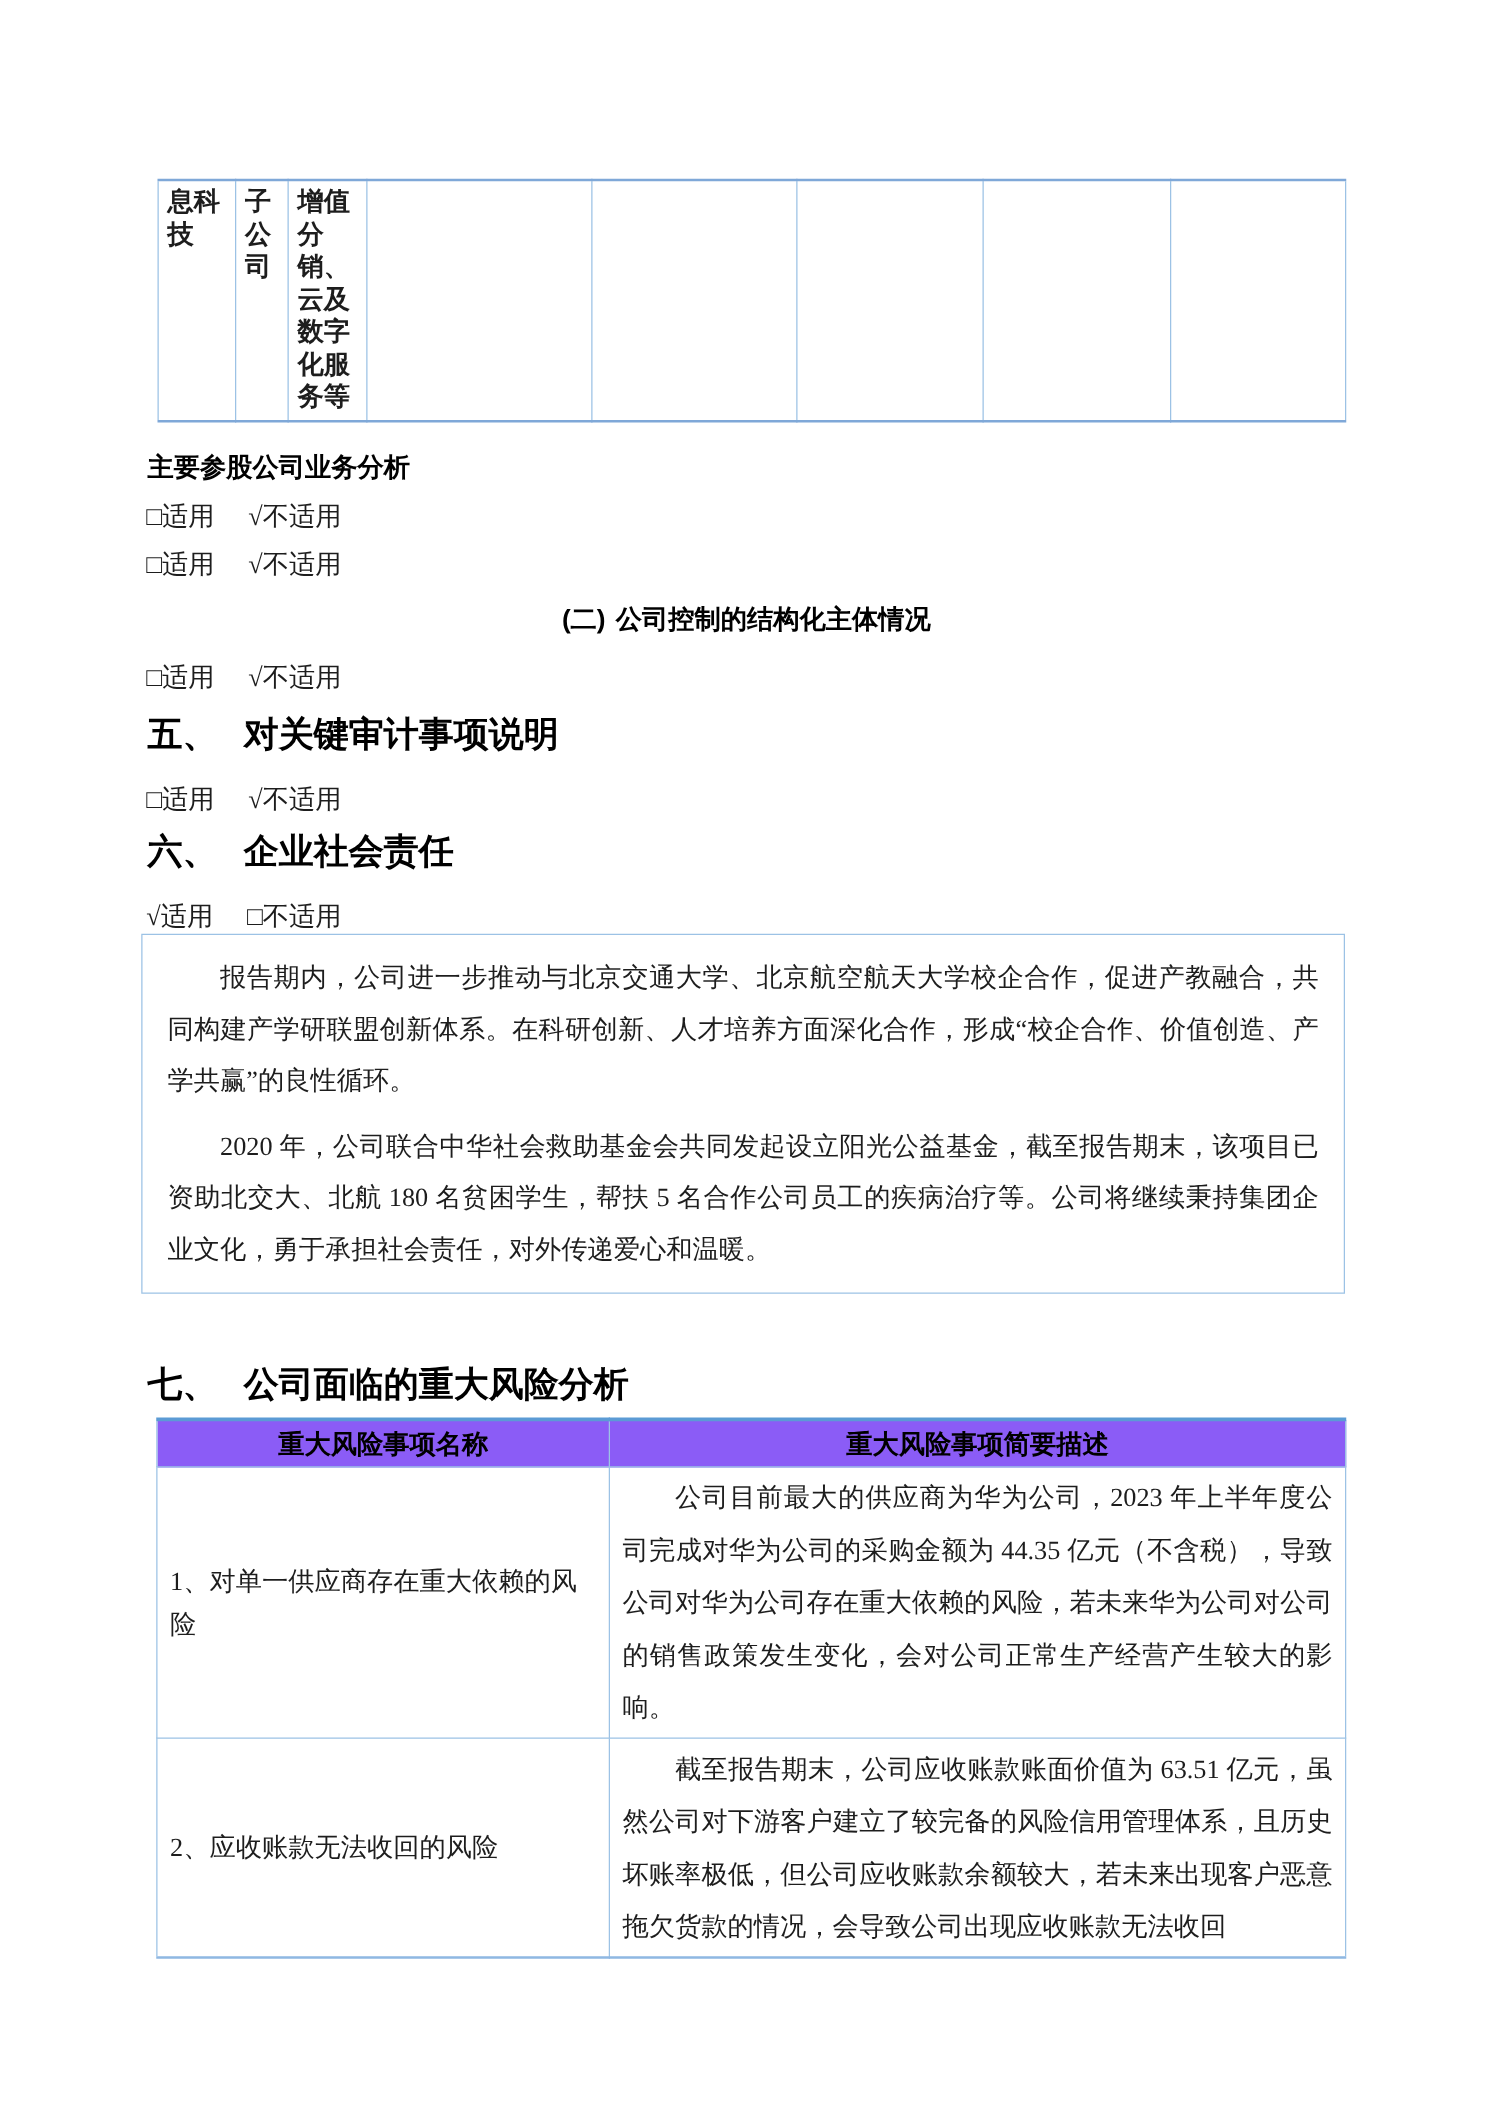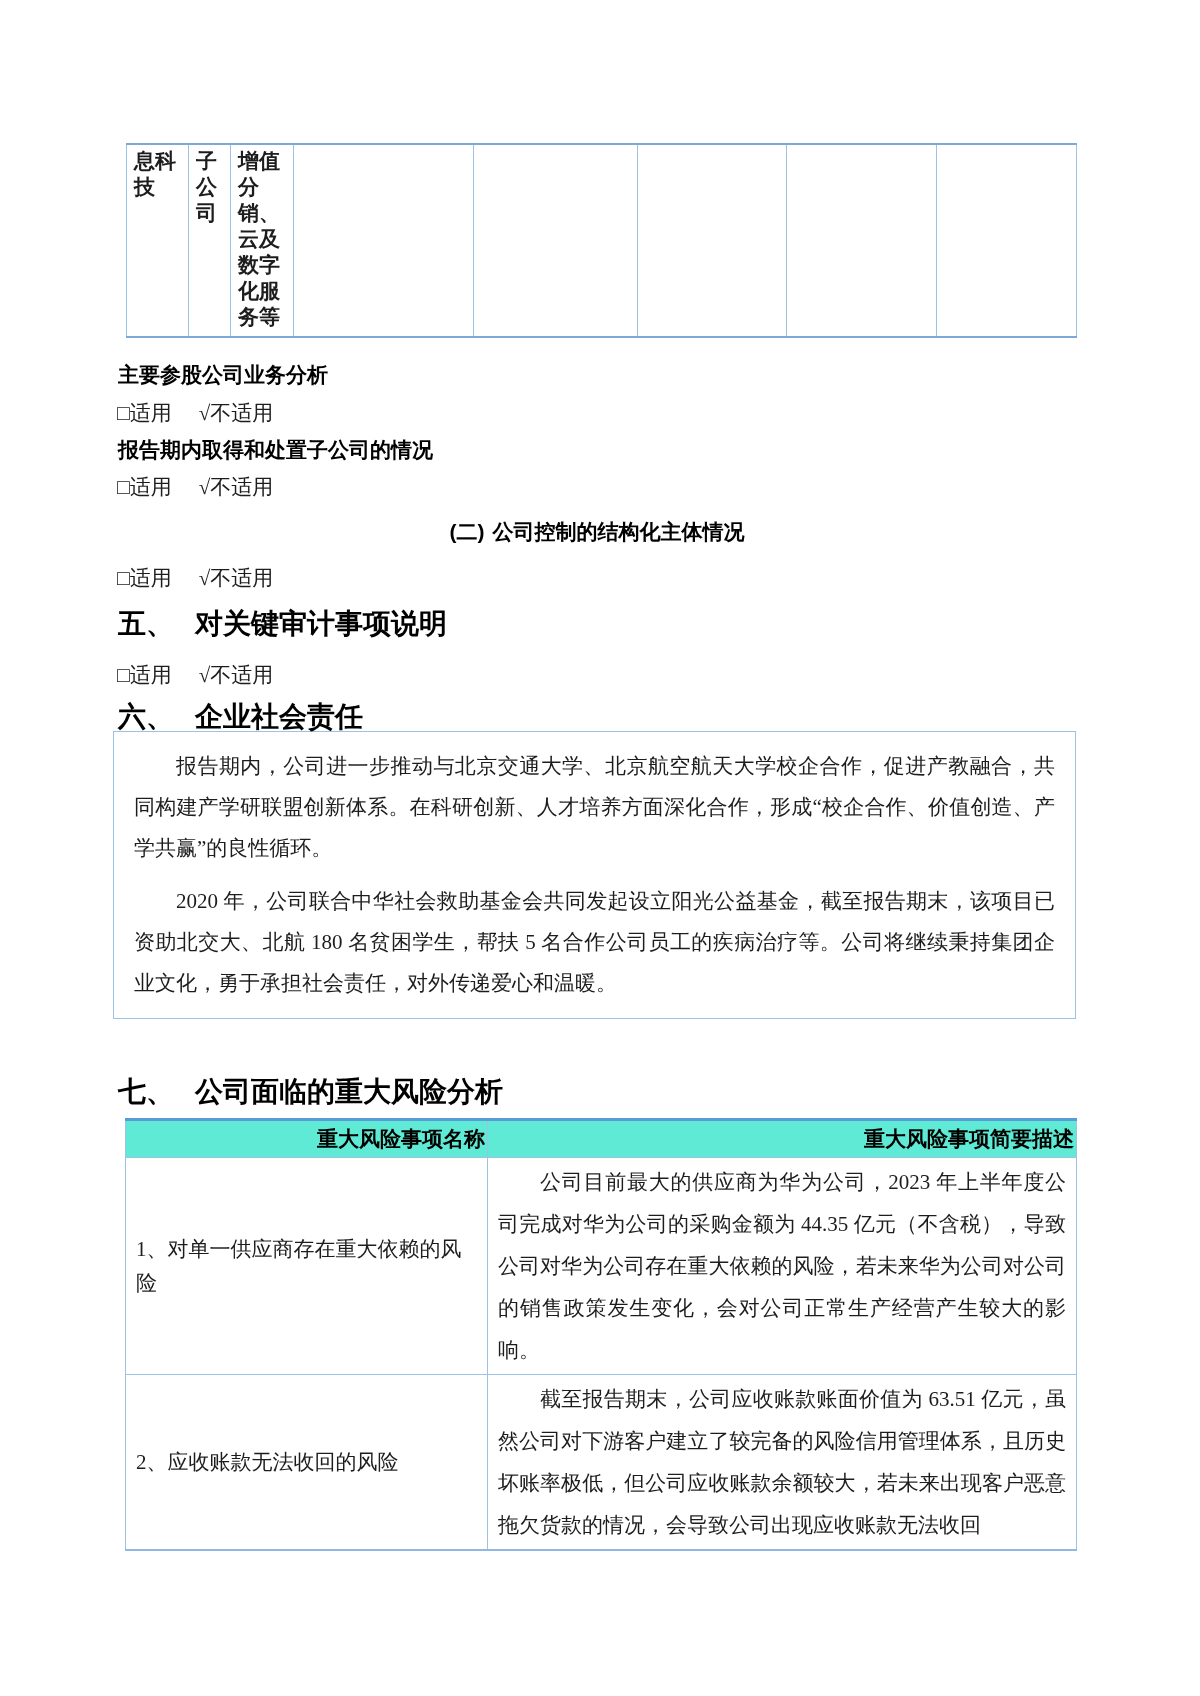--- a/index.html
+++ b/index.html
@@ -59,23 +59,23 @@
     margin:12px;font-size:21px;line-height:41px;text-indent:2em;text-align:justify;
     color:#1d1d1d;
   }
 
   
   .risk-table{
     width:951px;margin:14px 0 0 10px;
     border:1px solid #9CC2E5;border-top:3px solid #5B9BD5;border-bottom:2px solid #8FB8E2;
   }
   .risk-table th{
-    border:1px solid #9CC2E5;background:#5eead4;
+    border:1px solid #9CC2E5;background:#8b5cf6;
     font-family:Liberation Sans, sans-serif;font-weight:bold;
-    font-size:21px;color:#000;padding:4px 2px;text-align:right;
+    font-size:21px;color:#000;padding:4px 2px;text-align:center;
   }
   .risk-table td{border:1px solid #9CC2E5;vertical-align:middle;}
   .risk-table td.name-cell{
     font-size:21px;line-height:34px;padding:6px 10px;text-align:left;
   }
   .risk-table td.desc-cell{vertical-align:top;}
   .risk-table td.desc-cell p{
     margin:0;font-size:21px;line-height:42px;text-indent:2em;text-align:justify;
     padding:2px 9px;color:#1d1d1d;
   }
@@ -109,41 +109,43 @@
           <td></td>
         </tr>
       </tbody>
     </table>
 
     <div class="sub-heading h-sub1">主要参股公司业务分析</div>
     <div class="check-line ck1">
       <span class="opt">□适用</span><span>√不适用</span>
     </div>
 
-    <div class="sub-heading h-sub2">报告期内取得和处置子公司的情况</div>
     <div class="check-line ck2">
       <span class="opt">□适用</span><span>√不适用</span>
     </div>
 
     <div class="h2-heading">
       <span class="num">(二)</span><span>公司控制的结构化主体情况</span>
     </div>
     <div class="check-line ck3">
       <span class="opt">□适用</span><span>√不适用</span>
     </div>
 
     <div class="h1-heading h1-five">
       <span class="num">五、</span><span>对关键审计事项说明</span>
     </div>
     <div class="check-line ck4">
       <span class="opt">□适用</span><span>√不适用</span>
     </div>
 
     <div class="h1-heading h1-six">
       <span class="num">六、</span><span>企业社会责任</span>
+    </div>
+    <div class="check-line ck5">
+      <span class="opt">√适用</span><span>□不适用</span>
     </div>
 
     <div class="text-box">
       <p>报告期内，公司进一步推动与北京交通大学、北京航空航天大学校企合作，促进产教融合，共同构建产学研联盟创新体系。在科研创新、人才培养方面深化合作，形成“校企合作、价值创造、产学共赢”的良性循环。</p>
       <p>2020 年，公司联合中华社会救助基金会共同发起设立阳光公益基金，截至报告期末，该项目已资助北交大、北航 180 名贫困学生，帮扶 5 名合作公司员工的疾病治疗等。公司将继续秉持集团企业文化，勇于承担社会责任，对外传递爱心和温暖。</p>
     </div>
 
     <div class="h1-heading h1-seven">
       <span class="num">七、</span><span>公司面临的重大风险分析</span>
     </div>

